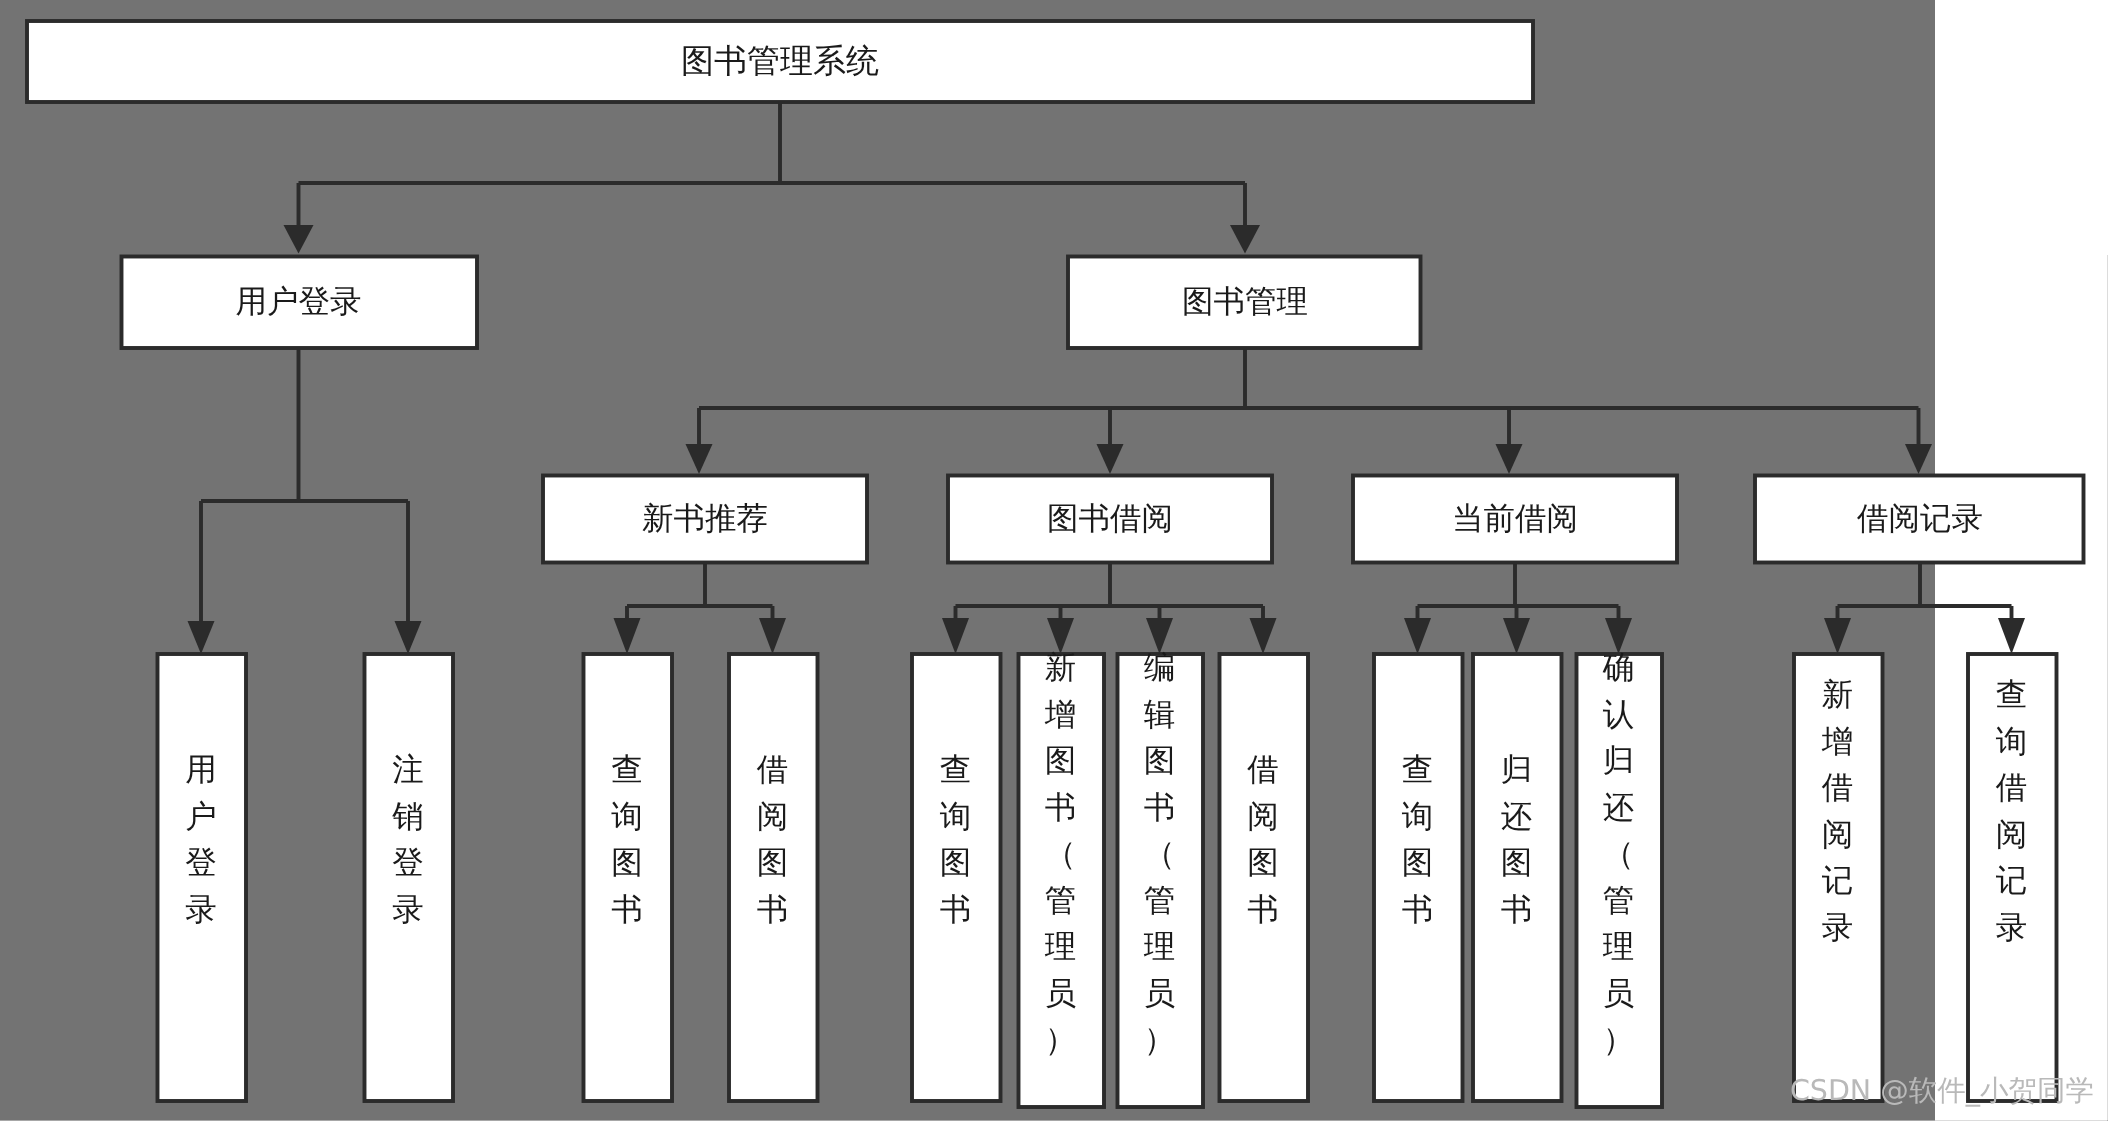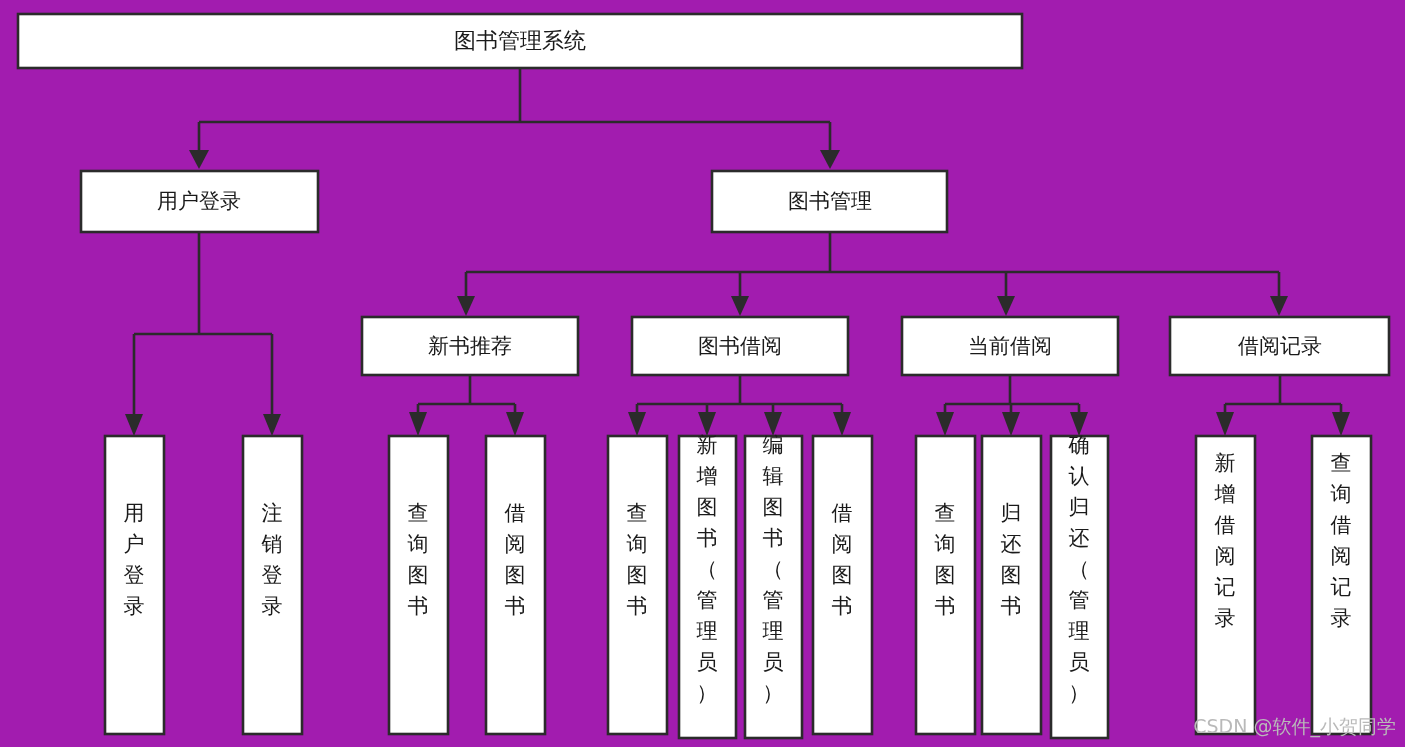--- a/index.html
+++ b/index.html
@@ -10,23 +10,23 @@
   }
   body {
     font-family: "DejaVu Sans", "Liberation Sans", sans-serif;
     width: 1405px;
     height: 747px;
     overflow: hidden;
     position: relative;
   }
   #diagram-root {
     position: relative;
-    width: 1405px;
+    width: 1290px;
     height: 747px;
-    background: #a21caf;
+    background: #737373;
   }
   svg#diagram-svg {
     display: block;
     width: 1405px;
     height: 747px;
   }
   .node-box {
     fill: #ffffff;
     stroke: #2b2b2b;
     stroke-width: 2.6;

